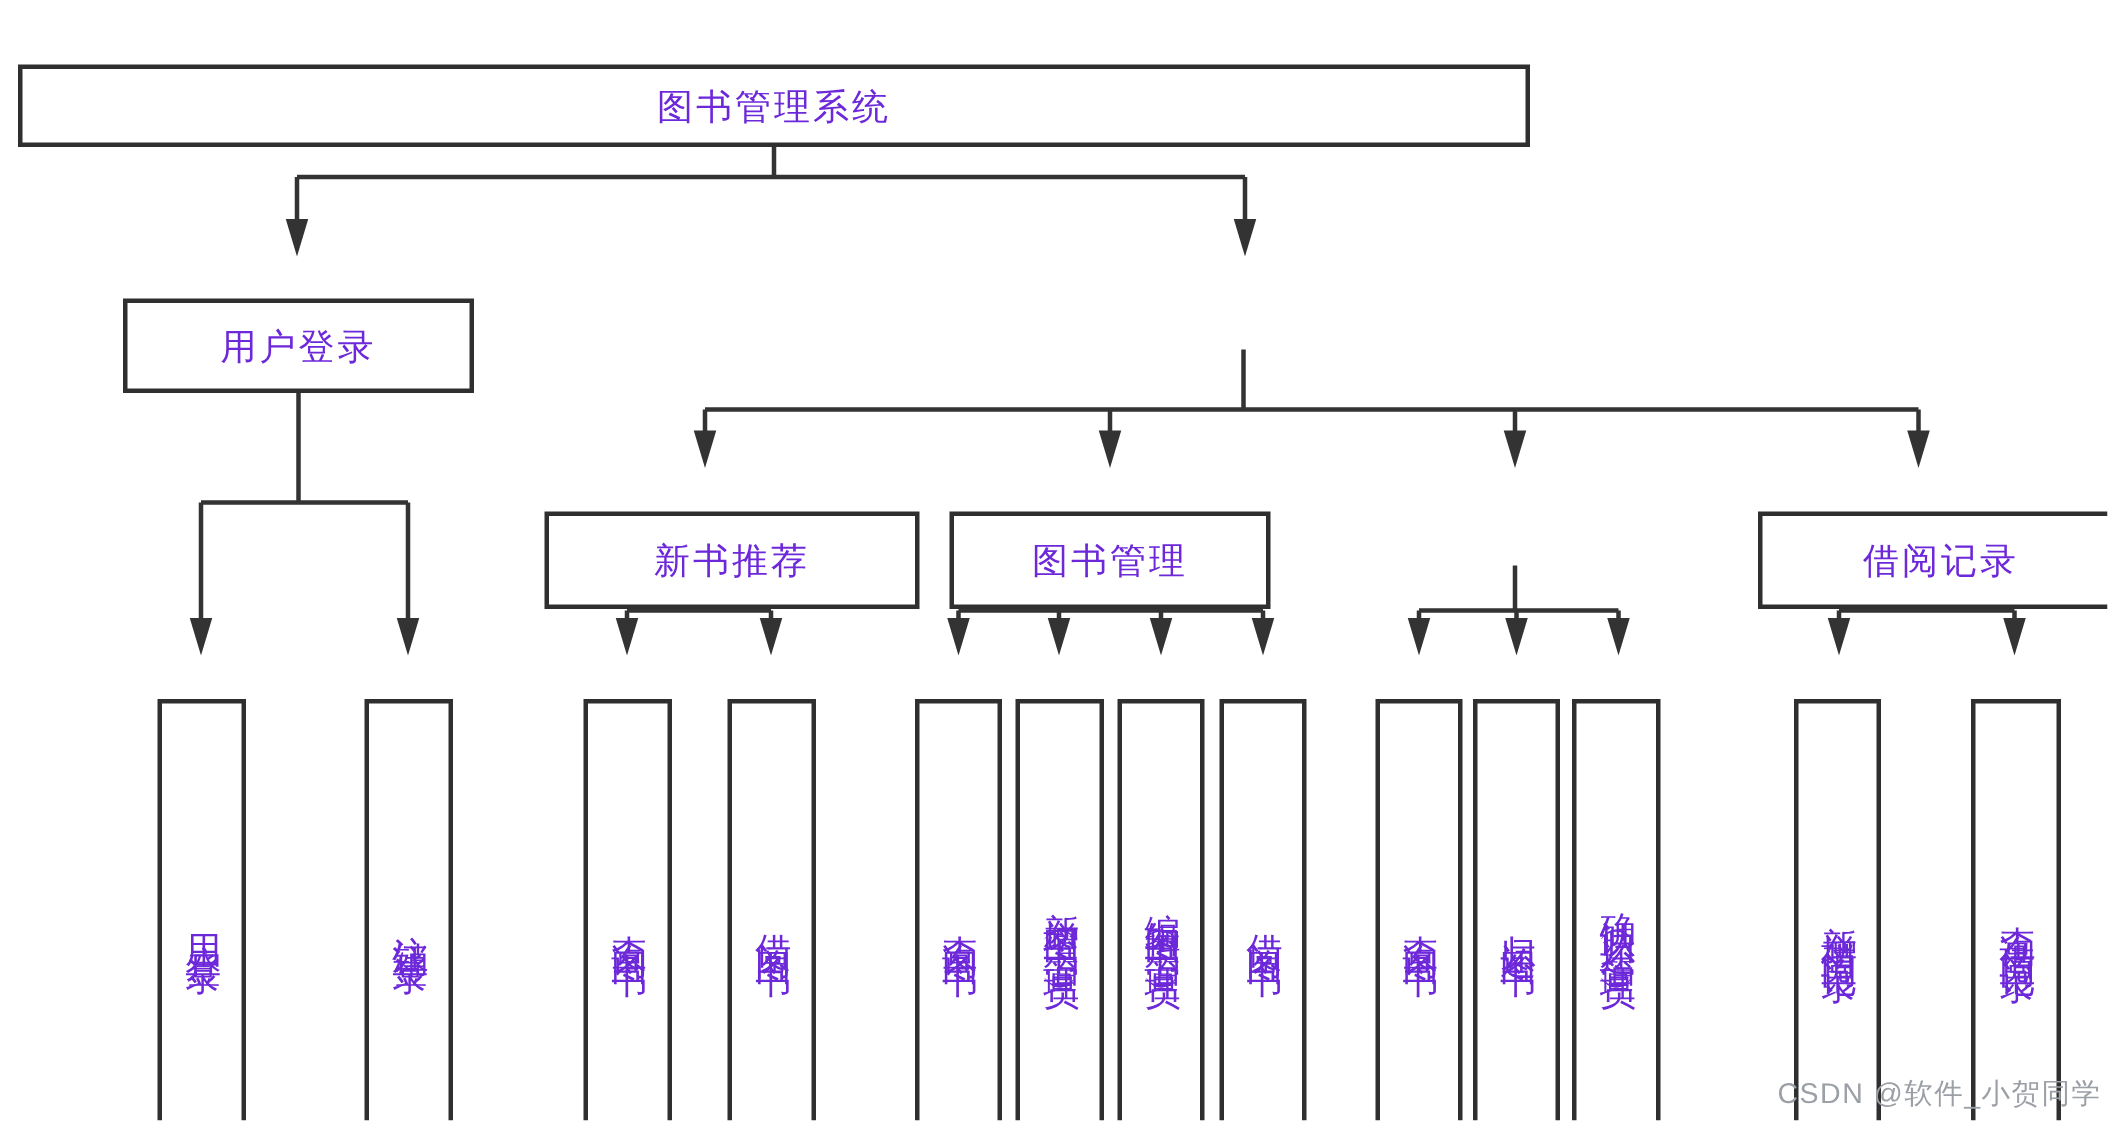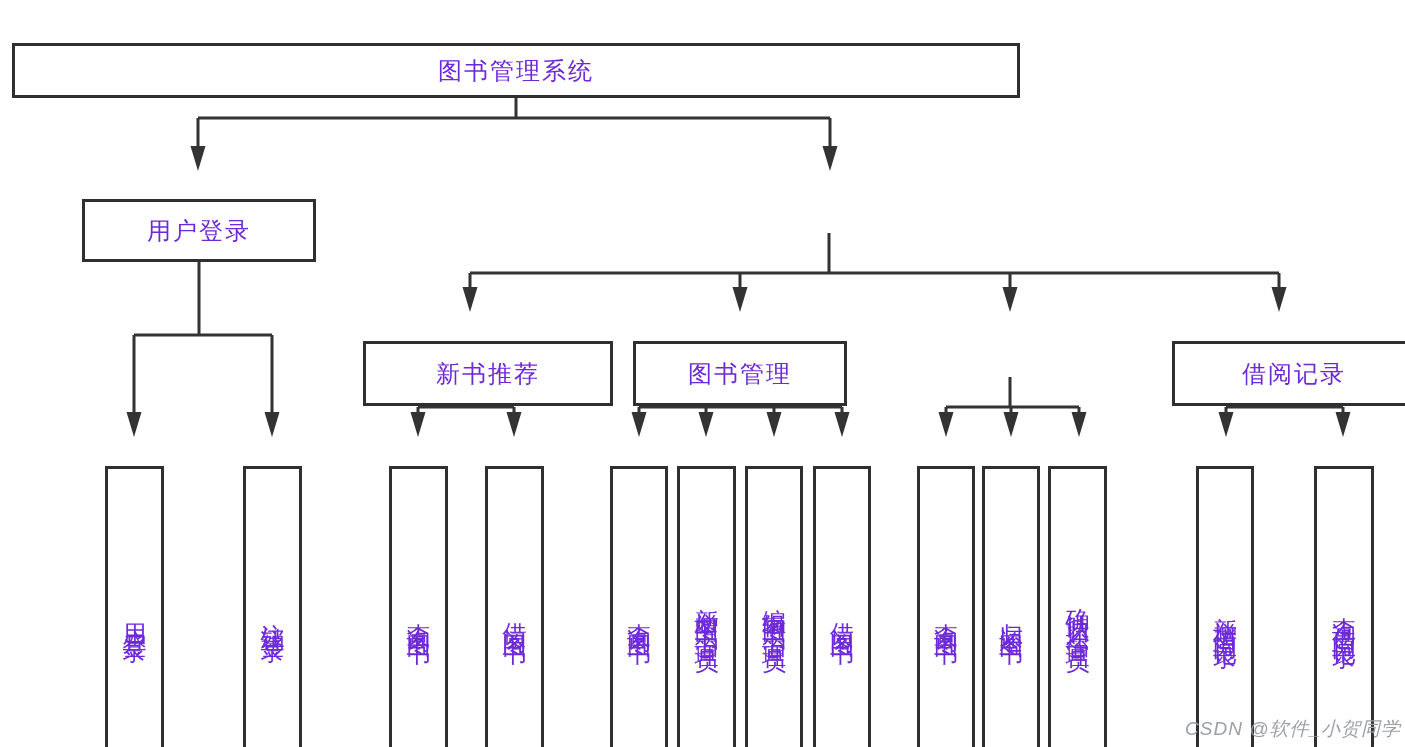--- a/index.html
+++ b/index.html
@@ -29,21 +29,20 @@
     letter-spacing:6px;
     line-height:1;
   }
   .watermark{
     position:absolute;
     right:4px;bottom:5px;
     font-size:19px;
     color:#9b9fa6;
     letter-spacing:1px;
     white-space:nowrap;
-    font-style:italic;
   }
 </style>
 </head>
 <body>
 
 <div class="canvas">
 
   <svg class="wires" viewBox="0 0 1405 747" aria-hidden="true">
     <g stroke="#333333" stroke-width="3" fill="none">
 

